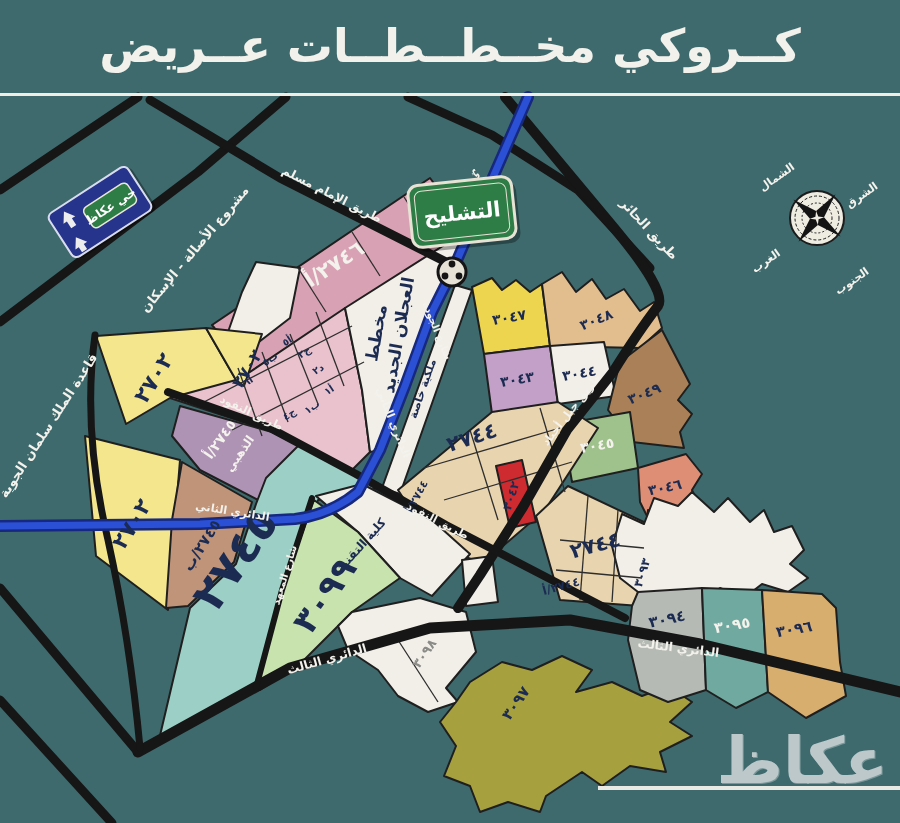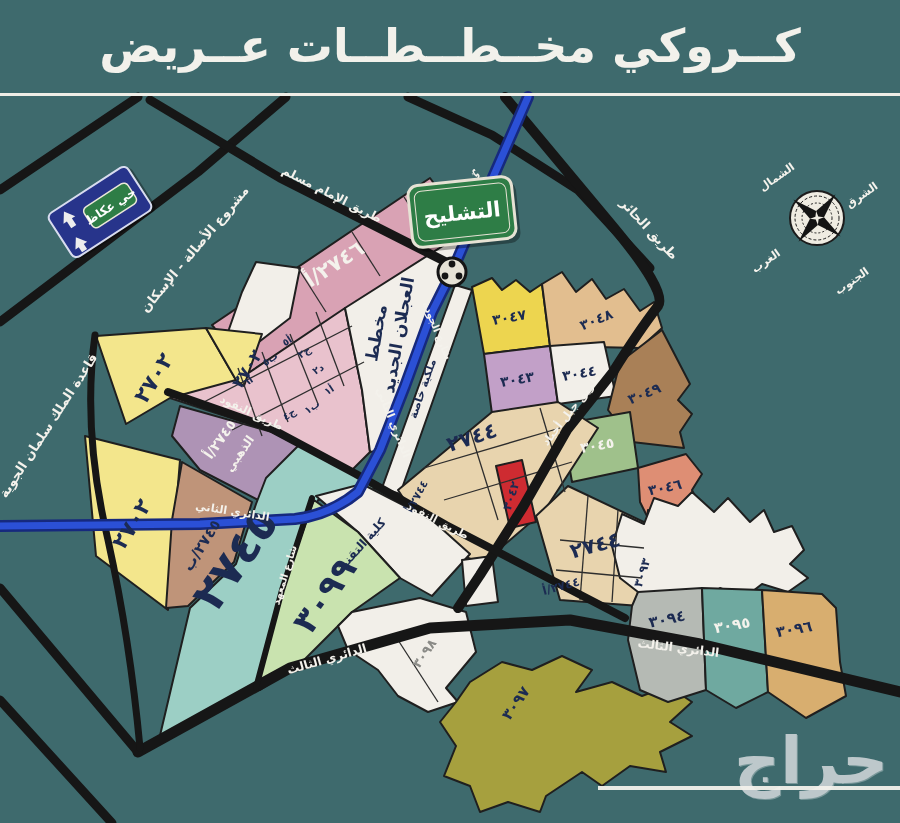--- a/index.html
+++ b/index.html
@@ -211,15 +211,15 @@
         <path d="M0,30 L-5,5 L0,2 L5,5 Z"></path>
         <path d="M-30,0 L-5,-5 L-2,0 L-5,5 Z"></path>
       </g>
       <text class="tw" x="-38" y="-38" font-size="11" transform="rotate(-35 -38 -38)">الشمال</text>
       <text class="tw" x="47" y="-20" font-size="11" transform="rotate(-35 47 -20)">الشرق</text>
       <text class="tw" x="-49" y="46" font-size="11" transform="rotate(-35 -49 46)">الغرب</text>
       <text class="tw" x="37" y="66" font-size="11" transform="rotate(-35 37 66)">الجنوب</text>
     </g>
   </svg>
 
-  <div class="wm">حراج</div>
+  <div class="wm">عكاظ</div>
   <div class="wm-line"></div>
 </div>
 
 </body></html>

